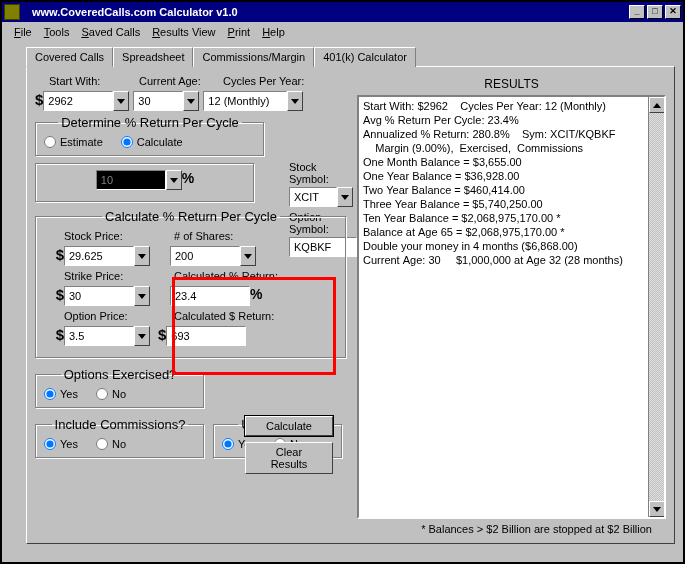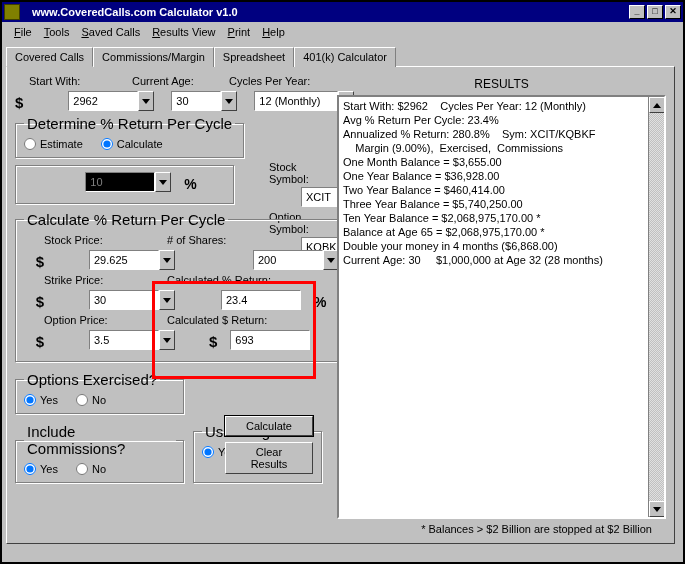--- a/index.html
+++ b/index.html
@@ -24,43 +24,43 @@
   .title-btn {
     width:16px; height:14px; background:#c0c0c0;
     border-top:1px solid #fff; border-left:1px solid #fff;
     border-right:1px solid #000; border-bottom:1px solid #000;
     color:#000; font-size:9px; line-height:10px; text-align:center;
     font-family:Arial;
   }
   .menubar { display:flex; padding:2px 6px; gap:0; }
   .menu-item { padding:2px 6px; cursor:default; }
   .menu-item u { text-decoration:underline; }
-  .client { padding:4px 8px 2px 4px; position:relative; }
+  .client { padding:4px 8px 2px 24px; position:relative; }
   .tabs { display:flex; position:relative; top:1px; z-index:2; }
   .tab {
     padding:3px 8px; background:#c0c0c0;
     border-top:1px solid #fff; border-left:1px solid #fff;
     border-right:1px solid #808080;
     font-size:11px; cursor:default;
   }
   .tab.active { border-bottom:1px solid #c0c0c0; position:relative; z-index:3; }
   .tabpanel {
     border-top:1px solid #fff; border-left:1px solid #fff;
     border-right:1px solid #404040; border-bottom:1px solid #404040;
     padding:8px; height:478px; position:relative;
   }
   .columns { display:flex; gap:10px; height:100%; }
   .left { width:312px; position:relative; }
   .right { flex:1; display:flex; flex-direction:column; }
-  .row { display:flex; align-items:flex-end; gap:13px; margin-bottom:4px; }
+  .row { display:flex; align-items:flex-start; gap:0; margin-bottom:4px; }
   .label { font-size:11px; }
   .dollar { font-size:15px; font-weight:bold; font-family:Arial; }
   .pct { font-size:14px; font-weight:bold; }
   .combo {
-    display:flex; height:20px;margin-left:32px;
+    display:flex; height:20px;
   }
   .combo input, .text-in {
     height:20px; background:#fff; font-size:11px;
     border-top:1px solid #808080; border-left:1px solid #808080;
     border-right:1px solid #fff; border-bottom:1px solid #fff;
     padding:2px 4px; outline:none;
   }
   .combo input[disabled], .text-in[disabled] { background:#000000; color:#808080;}
   .combo .arrow {
     width:16px; height:20px; background:#c0c0c0;
@@ -68,21 +68,21 @@
     border-right:1px solid #404040; border-bottom:1px solid #404040;
     display:flex; align-items:center; justify-content:center;
   }
   .arrow::after { content:""; border-left:4px solid transparent; border-right:4px solid transparent; border-top:5px solid #000;}
   fieldset.grp {
     border-top:1px solid #808080; border-left:1px solid #808080;
     border-right:1px solid #fff; border-bottom:1px solid #fff;
     box-shadow: inset -1px -1px 0 #808080, inset 1px 1px 0 #fff;
     padding:6px 8px 8px 8px; margin:2px 0 6px 0;
   }
-  fieldset.grp legend { font-size:15px; padding:0 3px; }
+  fieldset.grp legend { font-size:13px; padding:0 3px;text-align:center; }
   .radio-row { display:flex; gap:18px; align-items:center; }
   .radio-row label { display:flex; align-items:center; gap:4px; }
   input[type=radio]{ margin:0; width:12px; height:12px; }
   .button3d {
     background:#c0c0c0; padding:3px 12px;
     border-top:1px solid #fff; border-left:1px solid #fff;
     border-right:1px solid #404040; border-bottom:1px solid #404040;
     font-size:11px; cursor:default; text-align:center;
   }
   .button3d.def { box-shadow:0 0 0 1px #000; }
@@ -130,22 +130,22 @@
     <div class="menu-item"><u>F</u><span>ile</span></div>
     <div class="menu-item"><u>T</u><span>ools</span></div>
     <div class="menu-item"><u>S</u><span>aved Calls</span></div>
     <div class="menu-item"><u>R</u><span>esults View</span></div>
     <div class="menu-item"><u>P</u><span>rint</span></div>
     <div class="menu-item"><u>H</u><span>elp</span></div>
   </div>
   <div class="client">
     <div class="tabs">
       <div class="tab active">Covered Calls</div>
+      <div class="tab">Spreadsheet</div>
       <div class="tab">Commissions/Margin</div>
-      <div class="tab">Spreadsheet</div>
       <div class="tab">401(k) Calculator</div>
     </div>
     <div class="tabpanel">
       <div class="columns">
         <div class="left">
 
           <div class="row">
             <div style="width:104px;padding-left:14px;"><span class="label">Start With:</span></div>
             <div style="width:84px;"><span class="label">Current Age:</span></div>
             <div><span class="label">Cycles Per Year:</span></div>
@@ -191,21 +191,21 @@
           </fieldset>
 
           <div class="sym-group">
             <span class="label">Stock Symbol:</span>
             <div class="combo">
               <input style="width: 48px;" value="XCIT">
               <div class="arrow"></div>
             </div>
             <span class="label" style="margin-top:4px;display:block">Option Symbol:</span>
             <div class="combo">
-              <input style="width: 48px;" value="KQBKF">
+              <input style="width: 68px;" value="KQBKF">
               <div class="arrow"></div>
             </div>
           </div>
 
           <fieldset class="grp" style="width:312px; position:relative;">
             <legend>Calculate % Return Per Cycle</legend>
 
             <div class="row">
               <div style="width:130px;padding-left:20px"><span class="label">Stock Price:</span></div>
               <div><span class="label"># of Shares:</span></div>

